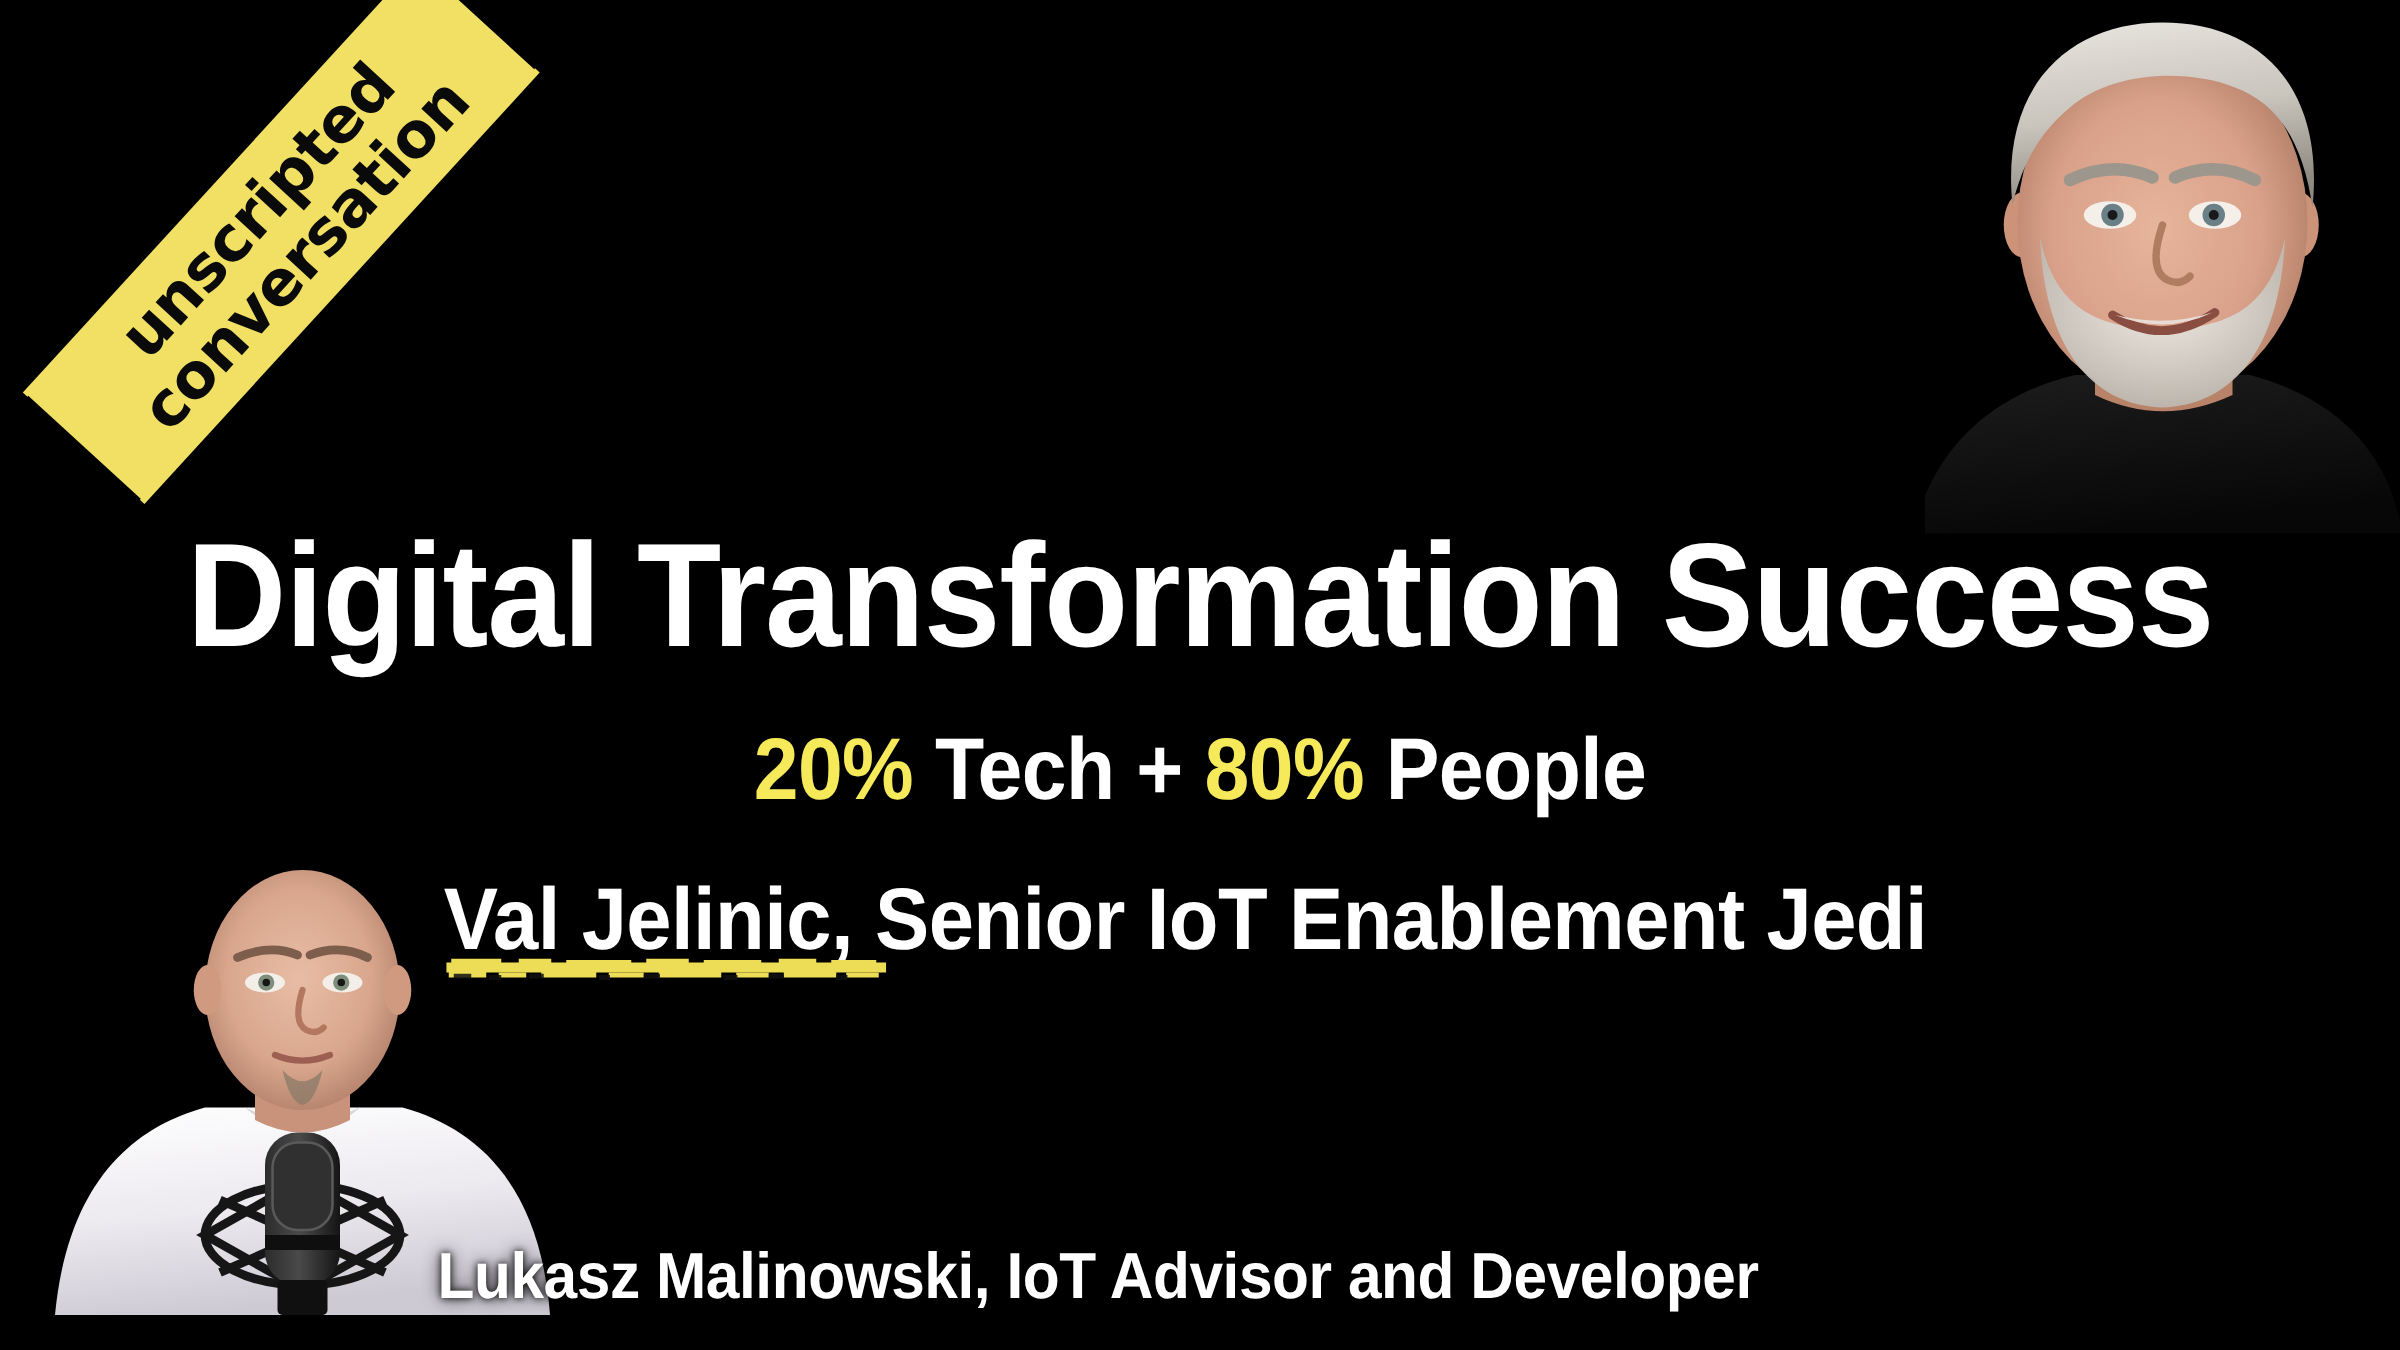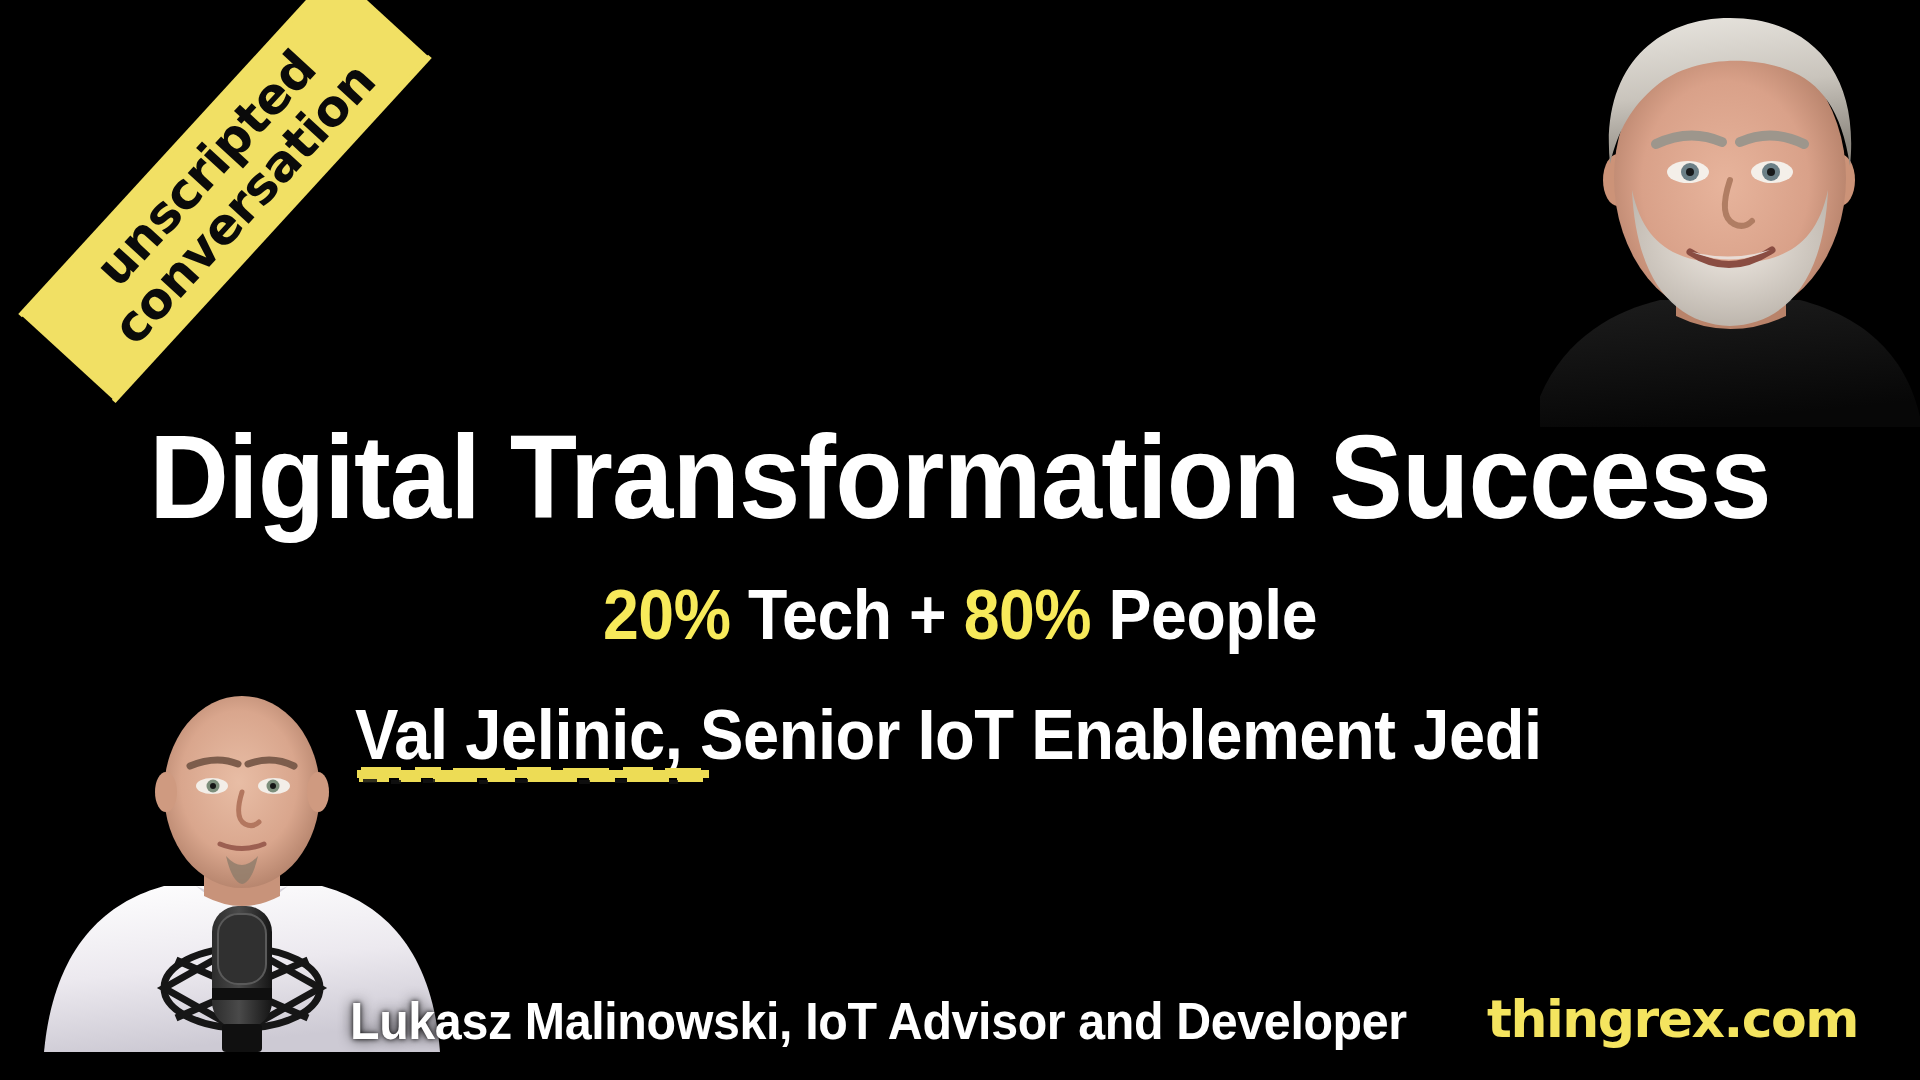--- a/index.html
+++ b/index.html
@@ -288,15 +288,14 @@
           <rect x="122" y="14" width="9" height="4"></rect>
         <rect x="158" y="13" width="13" height="4"></rect>
           <rect x="222" y="14" width="11" height="4"></rect>
         <rect x="258" y="13" width="12" height="4"></rect>
           <rect x="312" y="14" width="9" height="4"></rect>
       </g>
     </svg>
   </div>
 
   <div id="host-credit">Lukasz Malinowski, IoT Advisor and Developer</div>
-  <div id="brand">thingrex.com</div>
 
 </div>
 
 </body></html>

